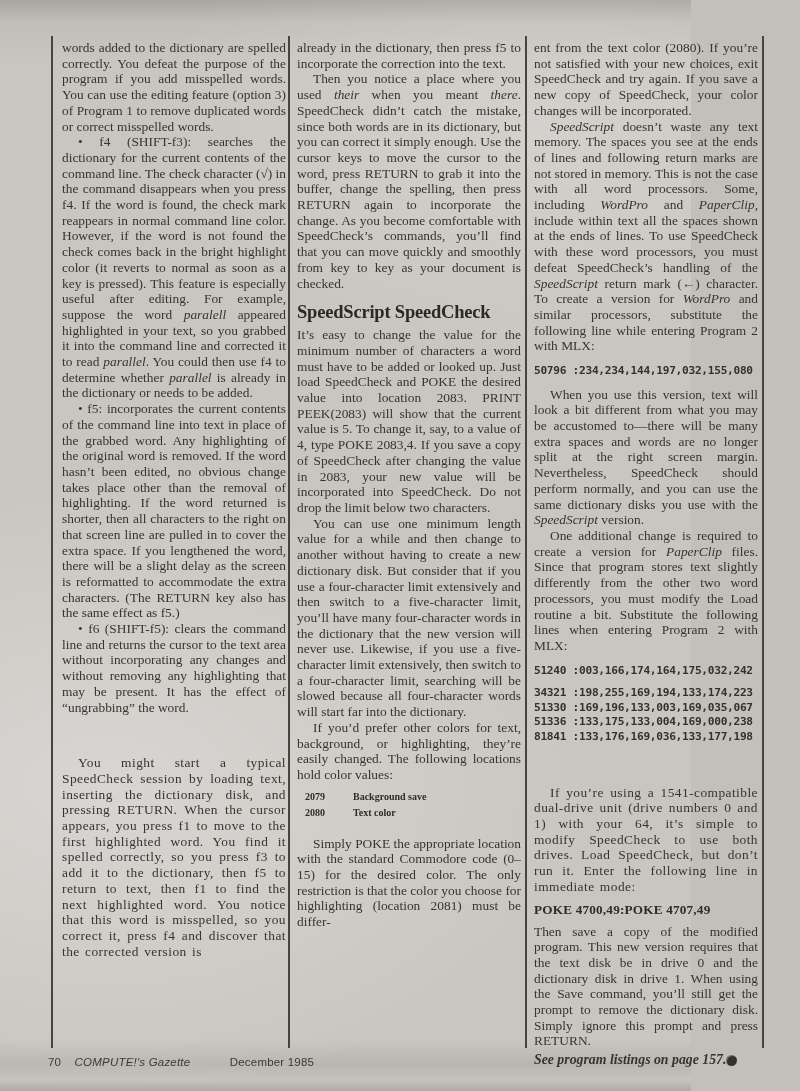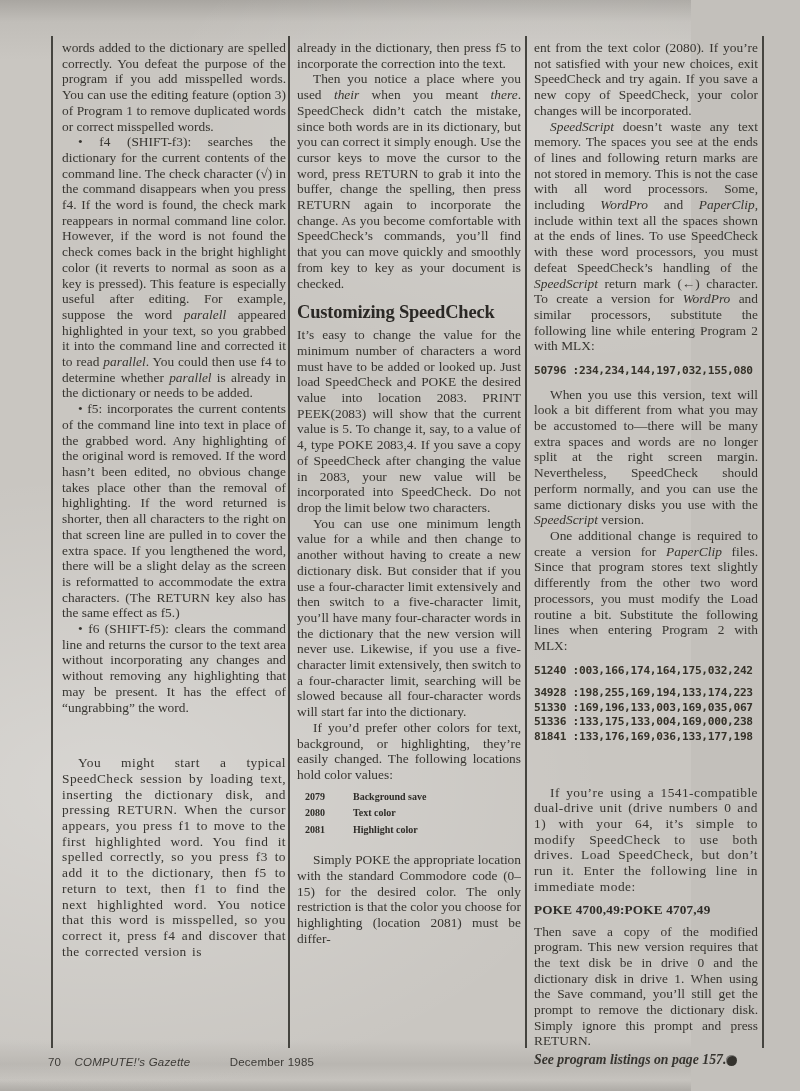--- a/index.html
+++ b/index.html
@@ -93,53 +93,49 @@
   <div class="col" style="left:62px">
       <p class="body-p"><span>words added to the dictionary are spelled correctly. You defeat the purpose of the program if you add misspelled words. You can use the editing feature (option 3) of Program 1 to remove duplicated words or correct misspelled words.</span></p>
       <p class="body-p indent"><span>• f4 (SHIFT-f3): searches the dictionary for the current contents of the command line. The check character (√) in the command disappears when you press f4. If the word is found, the check mark reappears in normal command line color. However, if the word is not found the check comes back in the bright highlight color (it reverts to normal as soon as a key is pressed). This feature is especially useful after editing. For example, suppose the word </span><i>paralell</i><span> appeared highlighted in your text, so you grabbed it into the command line and corrected it to read </span><i>parallel</i><span>. You could then use f4 to determine whether </span><i>parallel</i><span> is already in the dictionary or needs to be added.</span></p>
       <p class="body-p indent"><span>• f5: incorporates the current contents of the command line into text in place of the grabbed word. Any highlighting of the original word is removed. If the word hasn’t been edited, no obvious change takes place other than the removal of highlighting. If the word returned is shorter, then all characters to the right on that screen line are pulled in to cover the extra space. If you lengthened the word, there will be a slight delay as the screen is reformatted to accommodate the extra characters. (The RETURN key also has the same effect as f5.)</span></p>
       <p class="body-p indent"><span>• f6 (SHIFT-f5): clears the command line and returns the cursor to the text area without incorporating any changes and without removing any highlighting that may be present. It has the effect of “ungrabbing” the word.</span></p>
       <p class="body-p indent gap loose"><span>You might start a typical SpeedCheck session by loading text, inserting the dictionary disk, and pressing RETURN. When the cursor appears, you press f1 to move to the first highlighted word. You find it spelled correctly, so you press f3 to add it to the dictionary, then f5 to return to text, then f1 to find the next highlighted word. You notice that this word is misspelled, so you correct it, press f4 and discover that the corrected version is</span></p>
     </div>
   <div class="col" style="left:297px">
       <p class="body-p"><span>already in the dictionary, then press f5 to incorporate the correction into the text.</span></p>
       <p class="body-p indent"><span>Then you notice a place where you used </span><i>their</i><span> when you meant </span><i>there</i><span>. SpeedCheck didn’t catch the mistake, since both words are in its dictionary, but you can correct it simply enough. Use the cursor keys to move the cursor to the word, press RETURN to grab it into the buffer, change the spelling, then press RETURN again to incorporate the change. As you become comfortable with SpeedCheck’s commands, you’ll find that you can move quickly and smoothly from key to key as your document is checked.</span></p>
-      <h2 class="section-heading">Customizing SpeedCheck</h2>
+      <h2 class="section-heading">SpeedScript SpeedCheck</h2>
       <p class="body-p"><span>It’s easy to change the value for the minimum number of characters a word must have to be added or looked up. Just load SpeedCheck and POKE the desired value into location 2083. PRINT PEEK(2083) will show that the current value is 5. To change it, say, to a value of 4, type POKE 2083,4. If you save a copy of SpeedCheck after changing the value in 2083, your new value will be incorporated into SpeedCheck. Do not drop the limit below two characters.</span></p>
       <p class="body-p indent"><span>You can use one minimum length value for a while and then change to another without having to create a new dictionary disk. But consider that if you use a four-character limit extensively and then switch to a five-character limit, you’ll have many four-character words in the dictionary that the new version will never use. Likewise, if you use a five-character limit extensively, then switch to a four-character limit, searching will be slowed because all four-character words will start far into the dictionary.</span></p>
       <p class="body-p indent"><span>If you’d prefer other colors for text, background, or highlighting, they’re easily changed. The following locations hold color values:</span></p>
       <div class="color-table">
         <div class="ct-row">
           <span class="ct-num">2079</span>
           <span class="ct-label">Background save</span>
         </div>
         <div class="ct-row">
           <span class="ct-num">2080</span>
           <span class="ct-label">Text color</span>
-        </div>
-        <div class="ct-row">
-          <span class="ct-num">2081</span>
-          <span class="ct-label">Highlight color</span>
         </div>
       </div>
       <p class="body-p indent gap"><span>Simply POKE the appropriate location with the standard Commodore code (0–15) for the desired color. The only restriction is that the color you choose for highlighting (location 2081) must be differ-</span></p>
     </div>
   <div class="col" style="left:534px">
       <p class="body-p"><span>ent from the text color (2080). If you’re not satisfied with your new choices, exit SpeedCheck and try again. If you save a new copy of SpeedCheck, your color changes will be incorporated.</span></p>
       <p class="body-p indent"><i>SpeedScript</i><span> doesn’t waste any text memory. The spaces you see at the ends of lines and following return marks are not stored in memory. This is not the case with all word processors. Some, including </span><i>WordPro</i><span> and </span><i>PaperClip</i><span>, include within text all the spaces shown at the ends of lines. To use SpeedCheck with these word processors, you must defeat SpeedCheck’s handling of the </span><i>SpeedScript</i><span> return mark (←) character. To create a version for </span><i>WordPro</i><span> and similar processors, substitute the following line while entering Program 2 with MLX:</span></p>
       <div class="code-block">
         <div class="code-line">50796 :234,234,144,197,032,155,080</div>
       </div>
       <p class="body-p indent"><span>When you use this version, text will look a bit different from what you may be accustomed to—there will be many extra spaces and words are no longer split at the right screen margin. Nevertheless, SpeedCheck should perform normally, and you can use the same dictionary disks you use with the </span><i>SpeedScript</i><span> version.</span></p>
       <p class="body-p indent"><span>One additional change is required to create a version for </span><i>PaperClip</i><span> files. Since that program stores text slightly differently from the other two word processors, you must modify the Load routine a bit. Substitute the following lines when entering Program 2 with MLX:</span></p>
       <div class="code-block">
         <div class="code-line">51240 :003,166,174,164,175,032,242</div>
       </div>
       <div class="code-block tight">
-        <div class="code-line">34928 :198,255,169,194,133,174,223</div>
+        <div class="code-line">34321 :198,255,169,194,133,174,223</div>
         <div class="code-line">51330 :169,196,133,003,169,035,067</div>
         <div class="code-line">51336 :133,175,133,004,169,000,238</div>
         <div class="code-line">81841 :133,176,169,036,133,177,198</div>
       </div>
       <p class="body-p indent loose"><span>If you’re using a 1541-compatible dual-drive unit (drive numbers 0 and 1) with your 64, it’s simple to modify SpeedCheck to use both drives. Load SpeedCheck, but don’t run it. Enter the following line in immediate mode:</span></p>
       <div class="poke-line">POKE 4700,49:POKE 4707,49</div>
       <p class="body-p"><span>Then save a copy of the modified program. This new version requires that the text disk be in drive 0 and the dictionary disk in drive 1. When using the Save command, you’ll still get the prompt to remove the dictionary disk. Simply ignore this prompt and press RETURN.</span></p>
       <div class="endnote">
         <span>See program listings on page 157.</span>
         <span class="end-mark"></span>

